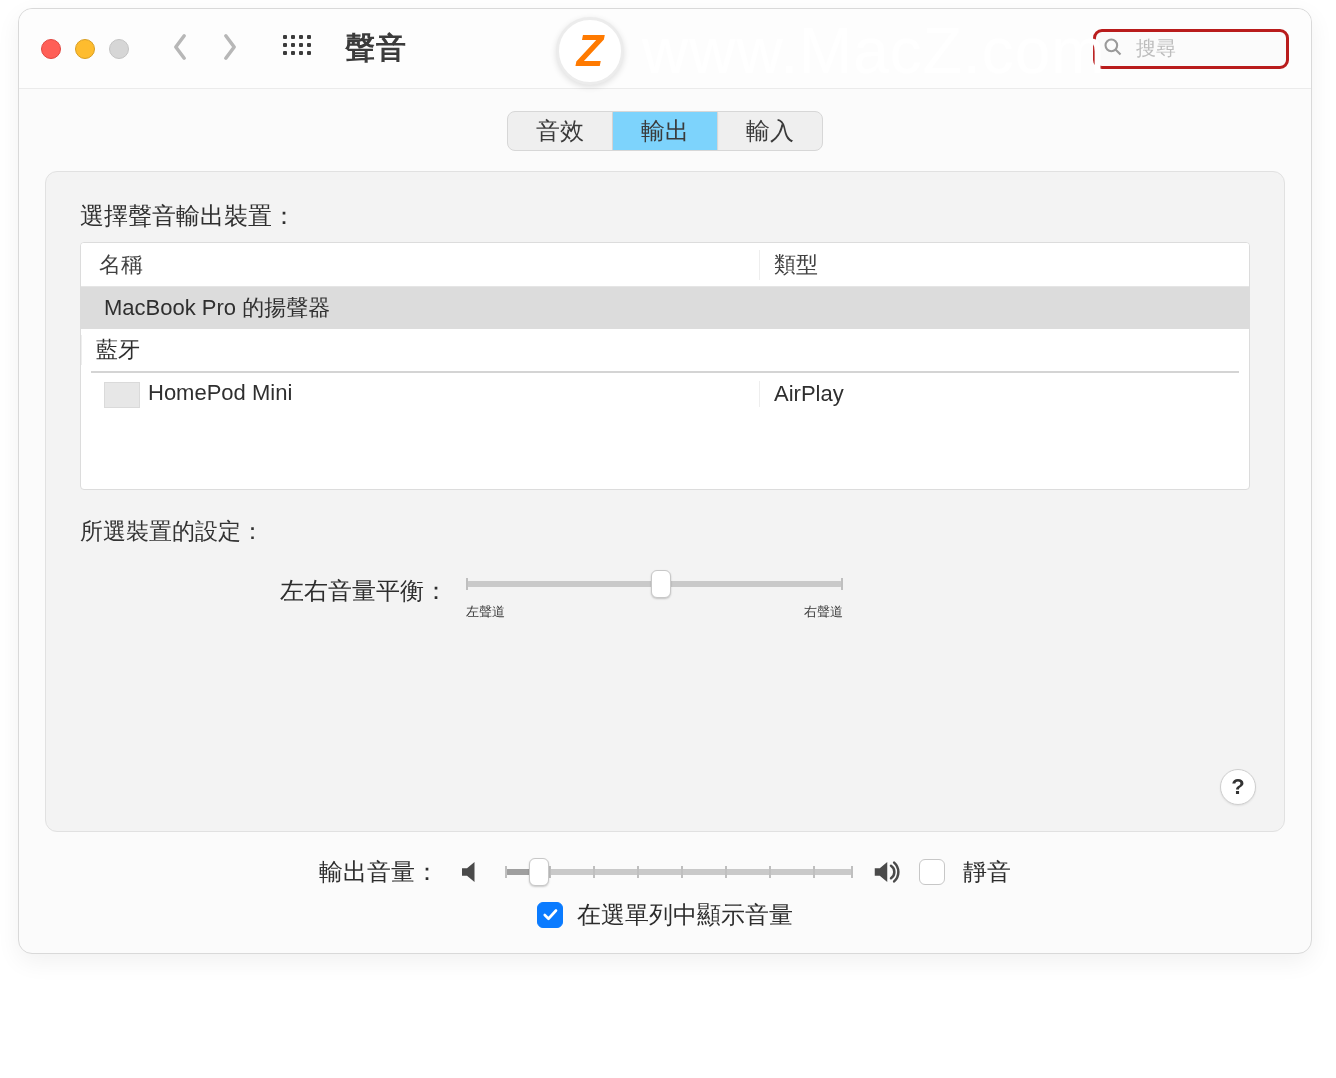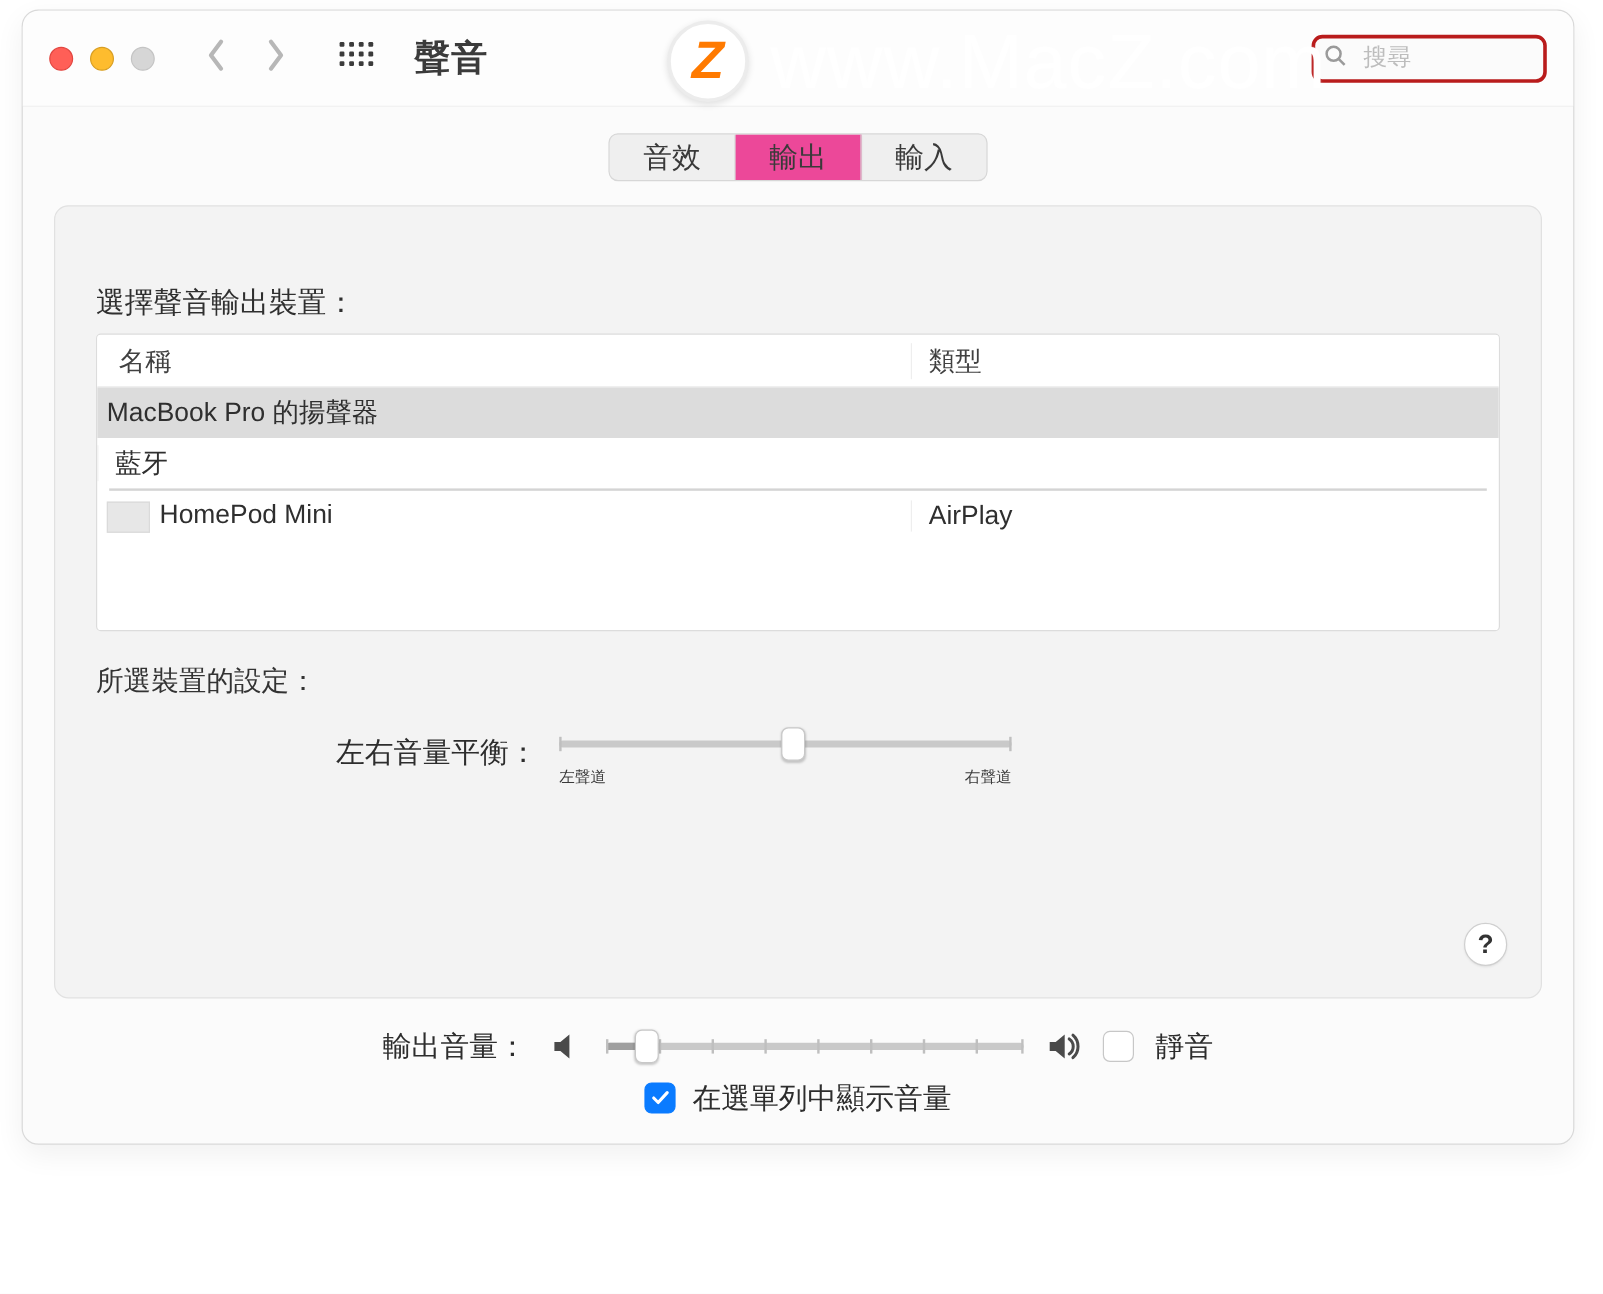--- a/index.html
+++ b/index.html
@@ -114,40 +114,39 @@
     .seg-item{
       padding:0 28px;
       display:flex;align-items:center;
       font-size:24px;
       color:#3a3a3a;
       cursor:pointer;
       border-right:1px solid #d7d7d7;
     }
     .seg-item:last-child{border-right:none;}
     .seg-item.active{
-      background:#ec4899;
+      background:#7dd3fc;
       box-shadow:0 1px 2px rgba(0,0,0,0.06);
       font-weight:500;
     }
 
     .panel{
       margin:20px 26px 0 26px;
       background:#f3f3f3;
       border:1px solid #e1e1e1;
       border-radius:12px;
       padding:28px 34px 28px 34px;
       flex:1;
       position:relative;
     }
     .section-title{
       font-size:24px;
       color:#2f2f2f;
       font-weight:500;
       margin-bottom:10px;
-      margin-top:36px;
     }
     .device-table{
       width:100%;
       background:#ffffff;
       border:1px solid #dcdcdc;
       border-radius:4px;
       overflow:hidden;
       height:248px;
     }
     .dt-head{
@@ -159,21 +158,21 @@
       color:#414141;
       background:#fff;
     }
     .col-name{flex:1; padding-left:18px;}
     .col-type{width:490px; padding-left:14px; border-left:1px solid #eee;}
     .dt-row{
       display:flex;height:42px;align-items:center;
       font-size:22px;color:#2f2f2f;
     }
     .dt-row.selected{background:#dcdcdc;}
-    .dt-row .col-name{padding-left:8px;}
+    .dt-row .col-name{padding-left:8px;margin-left:15px;}
     .icon-box{
       display:inline-block;width:56px;height:26px;
       background:#e7e7e7;border:1px solid #dadada;
       margin-right:8px;vertical-align:middle;
     }
     .divider-row{height:2px;background:#d4d4d4;margin:0 10px;}
 
     .settings-label{
       margin-top:26px;
       font-size:23px;

